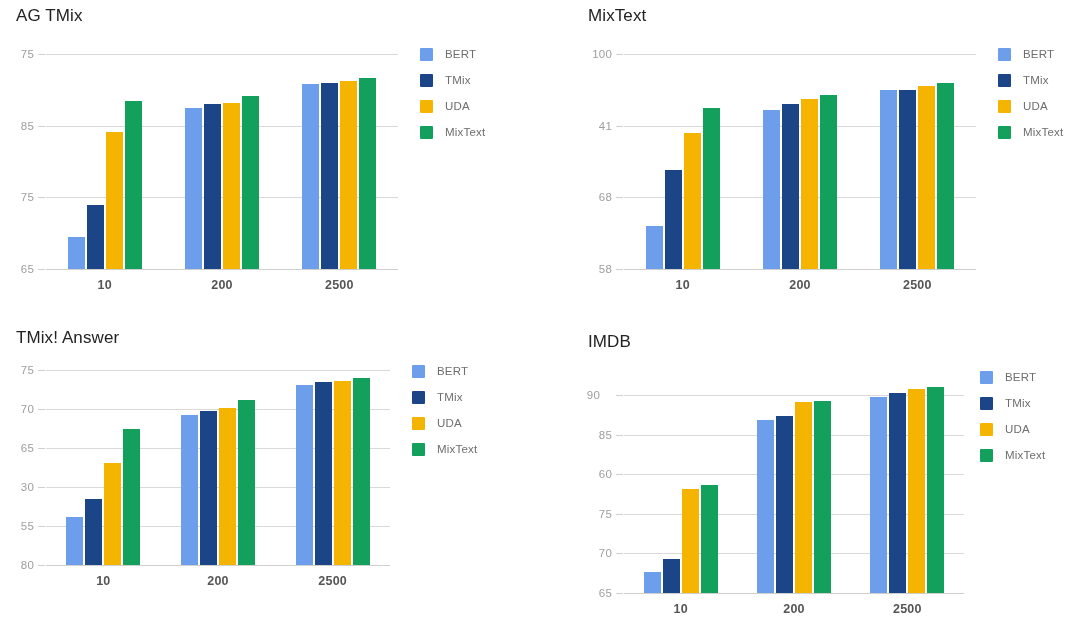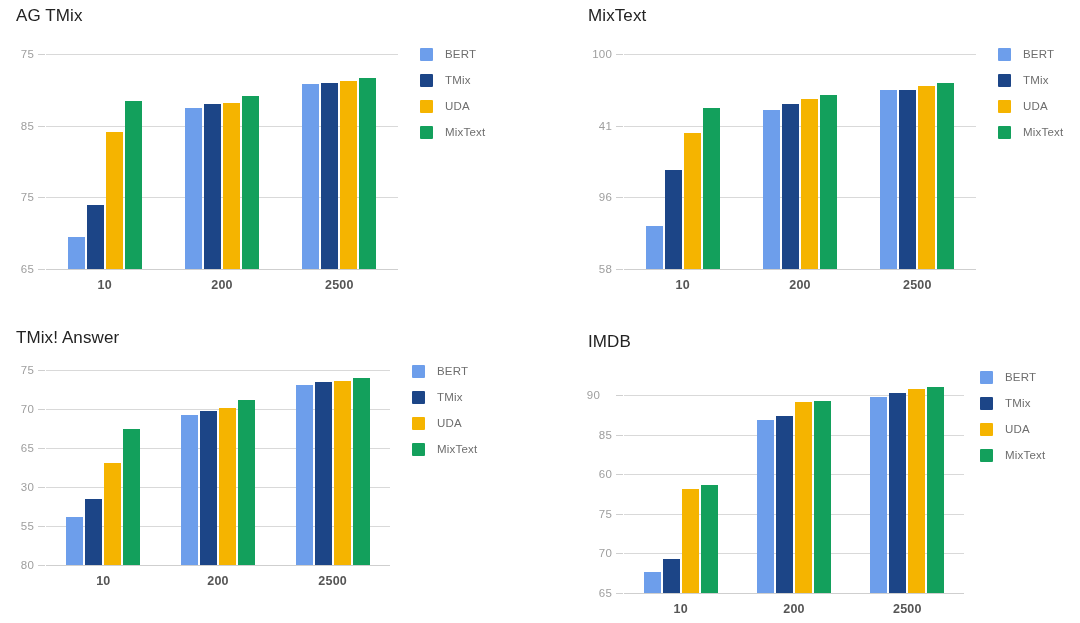--- a/index.html
+++ b/index.html
@@ -95,21 +95,21 @@
 
   <div class="panel" id="panel-dbpedia" style="left:540px;top:0px;width:540px;height:311px;">
     <div class="panel-title" style="position:absolute;left:48px;top:6px;">MixText</div>
     <div class="chart-body" style="position:absolute;left:0;top:0;width:540px;height:311px;">
       <div class="plot" id="plot-dbpedia" style="left:84px;top:54px;width:352px;height:215px;">
           <div class="gridline axis" style="top: 215px;"></div>
           <div class="ytick" style="top: 215px; left: -8px;"></div>
           <div class="ylabel" style="top: 215px; right: 364px; width: 34px;">58</div>
           <div class="gridline" style="top: 143.333px;"></div>
           <div class="ytick" style="top: 143.333px; left: -8px;"></div>
-          <div class="ylabel" style="top: 143.333px; right: 364px; width: 34px;">96</div>
+          <div class="ylabel" style="top: 143.333px; right: 364px; width: 34px;">68</div>
           <div class="gridline" style="top: 71.6667px;"></div>
           <div class="ytick" style="top: 71.6667px; left: -8px;"></div>
           <div class="ylabel" style="top: 71.6667px; right: 364px; width: 34px;">41</div>
           <div class="gridline" style="top: 0px;"></div>
           <div class="ytick" style="top: 0px; left: -8px;"></div>
           <div class="ylabel" style="top: 0px; right: 364px; width: 34px;">100</div>
           <div class="bar" title="BERT 10: 95.2" style="left: 21.6667px; width: 17px; height: 43px; background: rgb(109, 158, 235);"></div>
           <div class="bar" title="TMix 10: 96.75" style="left: 40.6667px; width: 17px; height: 98.5417px; background: rgb(28, 69, 135);"></div>
           <div class="bar" title="UDA 10: 97.8" style="left: 59.6667px; width: 17px; height: 136.167px; background: rgb(245, 180, 0);"></div>
           <div class="bar" title="MixText 10: 98.5" style="left: 78.6667px; width: 17px; height: 161.25px; background: rgb(19, 160, 92);"></div>

